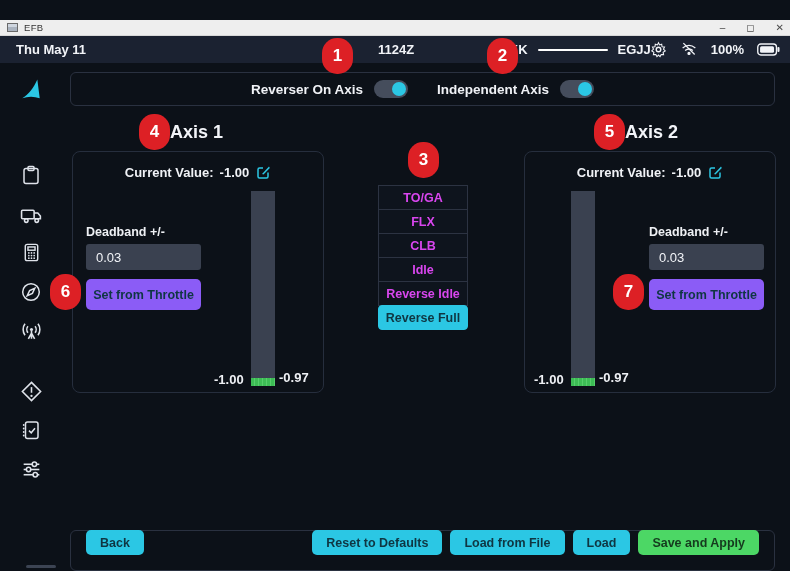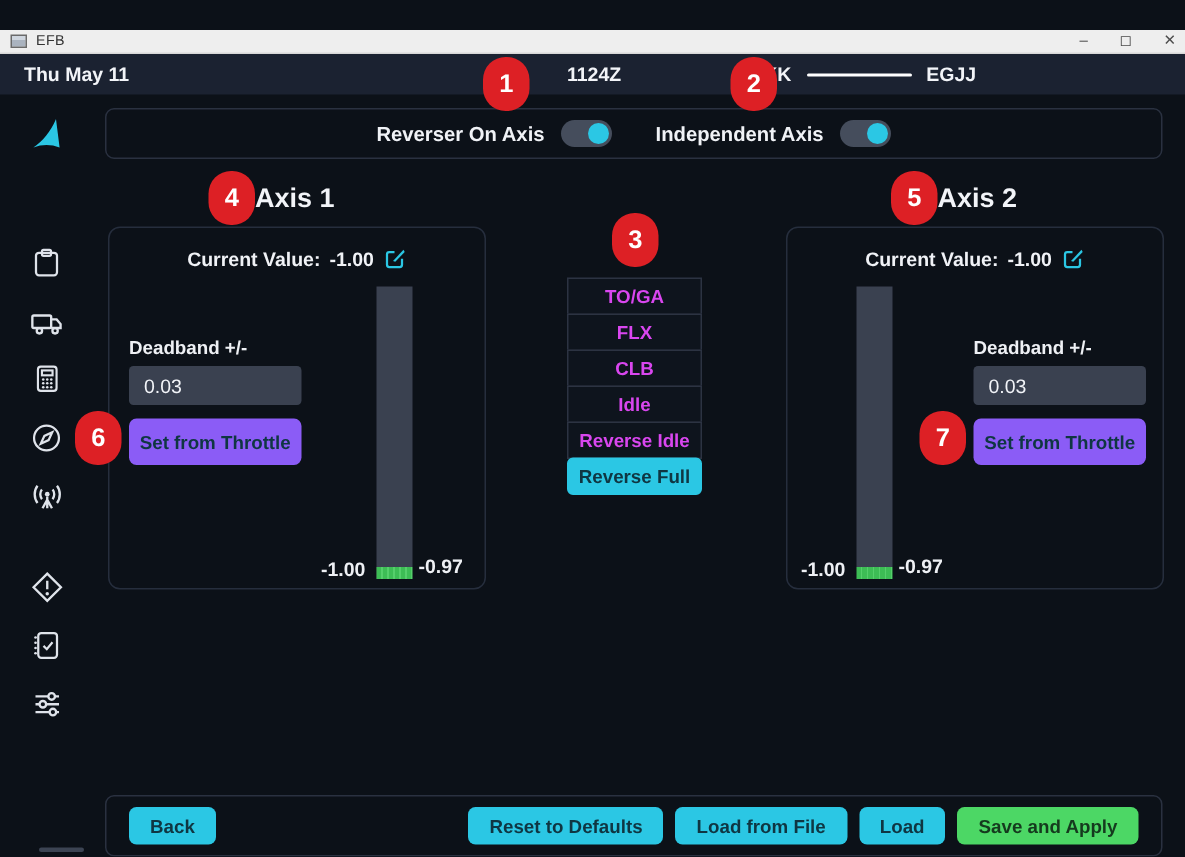--- a/index.html
+++ b/index.html
@@ -92,21 +92,21 @@
   .detent { width:90px; height:25px; margin-top:-1px;
             background:#0e141d; border:1px solid #2c3342;
             color:#d946ef; font-size:12.5px; font-weight:bold;
             display:flex; align-items:center; justify-content:center; cursor:pointer; }
   .detent:first-child { margin-top:0; }
   .detent.active { background:#2bc7e4; color:#0f3642; border-color:#2bc7e4; border-radius:4px; }
 
   
   .footer { position:absolute; left:70px; top:510px; width:705px; height:41px;
             border:1px solid #2a3140; border-radius:6px;
-            display:flex; align-items:center; padding:1px 15px; }
+            display:flex; align-items:flex-end; padding:15px 15px; }
   .btn { height:25px; border:none; border-radius:5px; background:#2bc7e4; color:#0f3642;
          font-size:12.5px; font-weight:bold; padding:0 14px; cursor:pointer;
          font-family:"Liberation Sans", sans-serif; }
   .footer .spacer { flex:1; }
   .footer .btn { margin-left:8px; }
   .btn.green { background:#4cd765; color:#153a1e; }
 
   
   .badge { position:absolute; width:31px; height:36px; border-radius:15px;
            background:#dd2025; color:#ffffff; font-size:17px; font-weight:bold;
@@ -127,20 +127,38 @@
     </div>
   </div>
 
   <div class="statusbar">
     <span class="sb-date">Thu May 11</span>
     <span class="sb-time">1124Z</span>
     <div class="sb-route">
       <span>EGKK</span>
       <span class="sb-line"></span>
       <span>EGJJ</span>
+    </div>
+    <div class="sb-right">
+      <svg width="17" height="17" viewBox="0 0 24 24" fill="none" stroke="#f2f4f8" stroke-width="2">
+        <circle cx="12" cy="12" r="3.2"></circle>
+        <path d="M12 2.5 L13.5 5.5 L16.5 4.5 L17 8 L20.5 8.5 L19 11.5 L21.5 14 L18.5 15.8 L19.2 19.2 L15.8 19 L14.2 22 L12 19.8 L9.8 22 L8.2 19 L4.8 19.2 L5.5 15.8 L2.5 14 L5 11.5 L3.5 8.5 L7 8 L7.5 4.5 L10.5 5.5 Z" stroke-width="1.5"></path>
+      </svg>
+      <svg width="18" height="17" viewBox="0 0 24 24" fill="none" stroke="#f2f4f8" stroke-width="1.8">
+        <path d="M3 10 Q12 2.5 21 10"></path>
+        <path d="M6.5 13.5 Q12 9 17.5 13.5"></path>
+        <circle cx="12" cy="17.5" r="1.4" fill="#f2f4f8"></circle>
+        <line x1="4" y1="3" x2="20" y2="19"></line>
+      </svg>
+      <span class="sb-batt-pct">100%</span>
+      <svg width="23" height="13" viewBox="0 0 24 13">
+        <rect x="0.8" y="0.8" width="19.5" height="11.4" rx="3.2" fill="none" stroke="#f2f4f8" stroke-width="1.4"></rect>
+        <rect x="3.2" y="3.2" width="14.6" height="6.6" rx="1.6" fill="#f2f4f8"></rect>
+        <rect x="21.3" y="4" width="2.2" height="5" rx="1" fill="#f2f4f8"></rect>
+      </svg>
     </div>
   </div>
 
   <div class="sidebar">
     <div class="side-item" style="top:14px;">
       <svg width="24" height="24" viewBox="0 0 22 22">
         <path d="M3 19.5 C8.5 16 13.5 10 16.8 2.2 L19 19.5 Q11 16.5 3 19.5 Z" fill="#2bc7e4"></path>
       </svg>
     </div>
     <div class="side-item" style="top:101px;">

